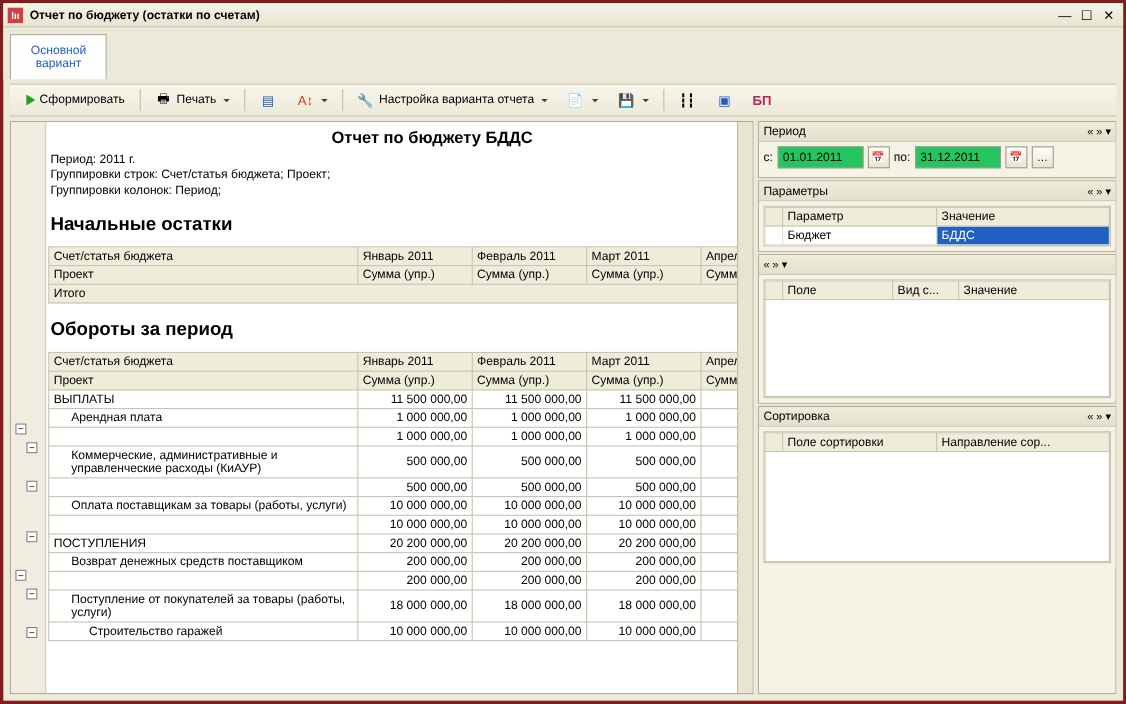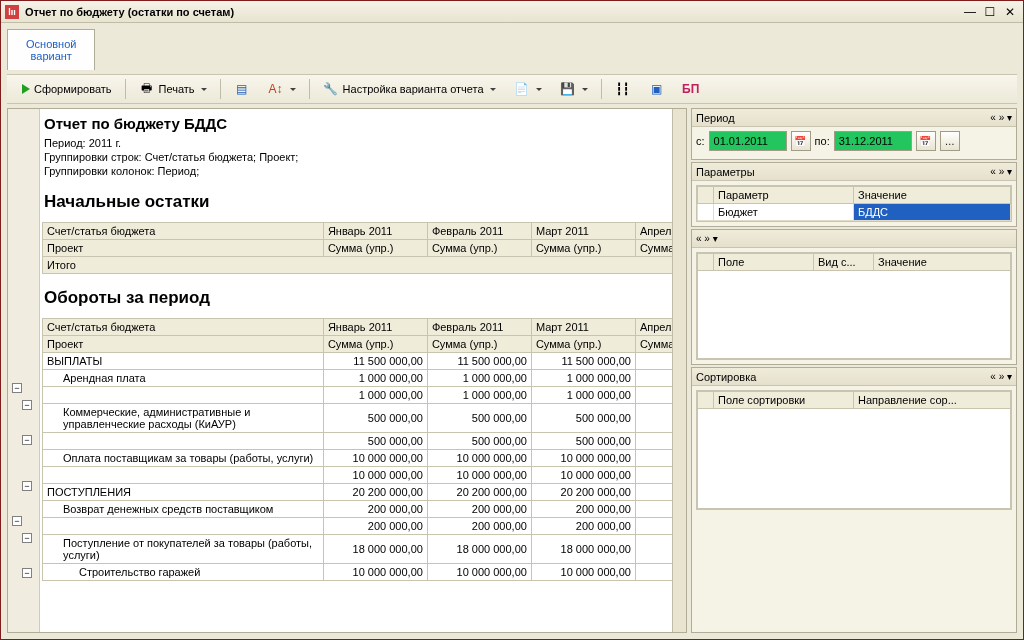--- a/index.html
+++ b/index.html
@@ -1,37 +1,37 @@
 <!DOCTYPE html>
 <html><head>
 <meta charset="utf-8">
 <style>
 * { box-sizing: border-box; margin: 0; padding: 0; }
 body { font-family: Tahoma, Arial, sans-serif; font-size: 11px; background: #ece9d8; color: #000; overflow: hidden; }
-.window { width: 1024px; height: 640px; background: #ece9d8; border: 1px solid #7f1d1d; display: flex; flex-direction: column; }
+.window { width: 1024px; height: 640px; background: #ece9d8; border: 3px solid #7f1d1d; display: flex; flex-direction: column; }
 .titlebar { height: 22px; background: linear-gradient(to bottom, #f5f3e9, #e8e4d0); border-bottom: 1px solid #c0bca8; display: flex; align-items: center; padding: 0 4px; }
 .titlebar-icon { width: 14px; height: 14px; background: #d04040; margin-right: 6px; display: flex; align-items: center; justify-content: center; color: #fff; font-size: 9px; font-weight: bold; }
 .titlebar-text { flex: 1; font-weight: bold; font-size: 11px; }
 .titlebar-buttons { display: flex; gap: 2px; }
 .titlebar-btn { width: 18px; height: 16px; display: flex; align-items: center; justify-content: center; cursor: pointer; font-family: Arial; font-size: 12px; }
 .tabs-area { padding: 6px 6px 0 6px; background: #ece9d8; }
 .tab { display: inline-block; background: #fefefe; border: 1px solid #b0ac98; border-bottom: none; padding: 8px 18px; color: #2060c0; font-size: 11px; text-align: center; cursor: pointer; }
 .toolbar { height: 30px; border-top: 1px solid #c8c4b0; border-bottom: 1px solid #c8c4b0; background: linear-gradient(to bottom, #f8f6ec, #ece9d8); display: flex; align-items: center; padding: 0 8px; gap: 4px; margin: 4px 6px 0 6px; }
 .tb-btn { height: 22px; display: flex; align-items: center; padding: 0 6px; border: 1px solid transparent; cursor: pointer; gap: 4px; font-size: 11px; }
 .tb-sep { width: 1px; height: 20px; background: #c0bca8; margin: 0 2px; }
 .play-icon { width: 0; height: 0; border-left: 8px solid #20a020; border-top: 5px solid transparent; border-bottom: 5px solid transparent; }
 .icon16 { width: 16px; height: 16px; display: flex; align-items: center; justify-content: center; font-size: 12px; }
 .dd-arrow { width: 0; height: 0; border-top: 3px solid #404040; border-left: 3px solid transparent; border-right: 3px solid transparent; margin-left: 2px; }
 .main-area { flex: 1; display: flex; padding: 4px 6px 6px 6px; gap: 4px; overflow: hidden; }
 .report-area { flex: 1; display: flex; border: 1px solid #b0ac98; background: #fff; overflow: hidden; }
 .gutter { width: 32px; background: #f0ede0; border-right: 1px solid #d0ccb8; position: relative; }
 .gutter-mark { position: absolute; left: 4px; width: 10px; height: 10px; border: 1px solid #808080; background: #fff; font-size: 9px; line-height: 8px; text-align: center; cursor: pointer; }
 .report-scroll { flex: 1; overflow: auto; }
 .report-content { padding: 2px 0 2px 2px; min-width: 700px; }
-.rpt-title { font-weight: bold; font-size: 15px; padding: 4px 2px; }
+.rpt-title { font-weight: bold; font-size: 15px; padding: 4px 2px; text-align: center; }
 .rpt-meta { font-size: 11px; padding: 1px 2px; }
 .rpt-h2 { font-weight: bold; font-size: 17px; padding: 14px 2px 10px 2px; }
 table.rpt { border-collapse: collapse; width: 100%; padding-left: 36px; }
 table.rpt td, table.rpt th { border: 1px solid #c8c4b0; padding: 2px 4px; font-size: 11px; text-align: left; height: 17px; white-space: nowrap; }
 table.rpt th { background: #f5f2e6; font-weight: normal; }
 table.rpt td.num { text-align: right; }
 table.rpt tr.hdr th { background: #f0ecda; }
 table.rpt tr.total td { background: #f0ecda; font-weight: normal; }
 .col-label { width: 270px; }
 .col-month { width: 100px; }

